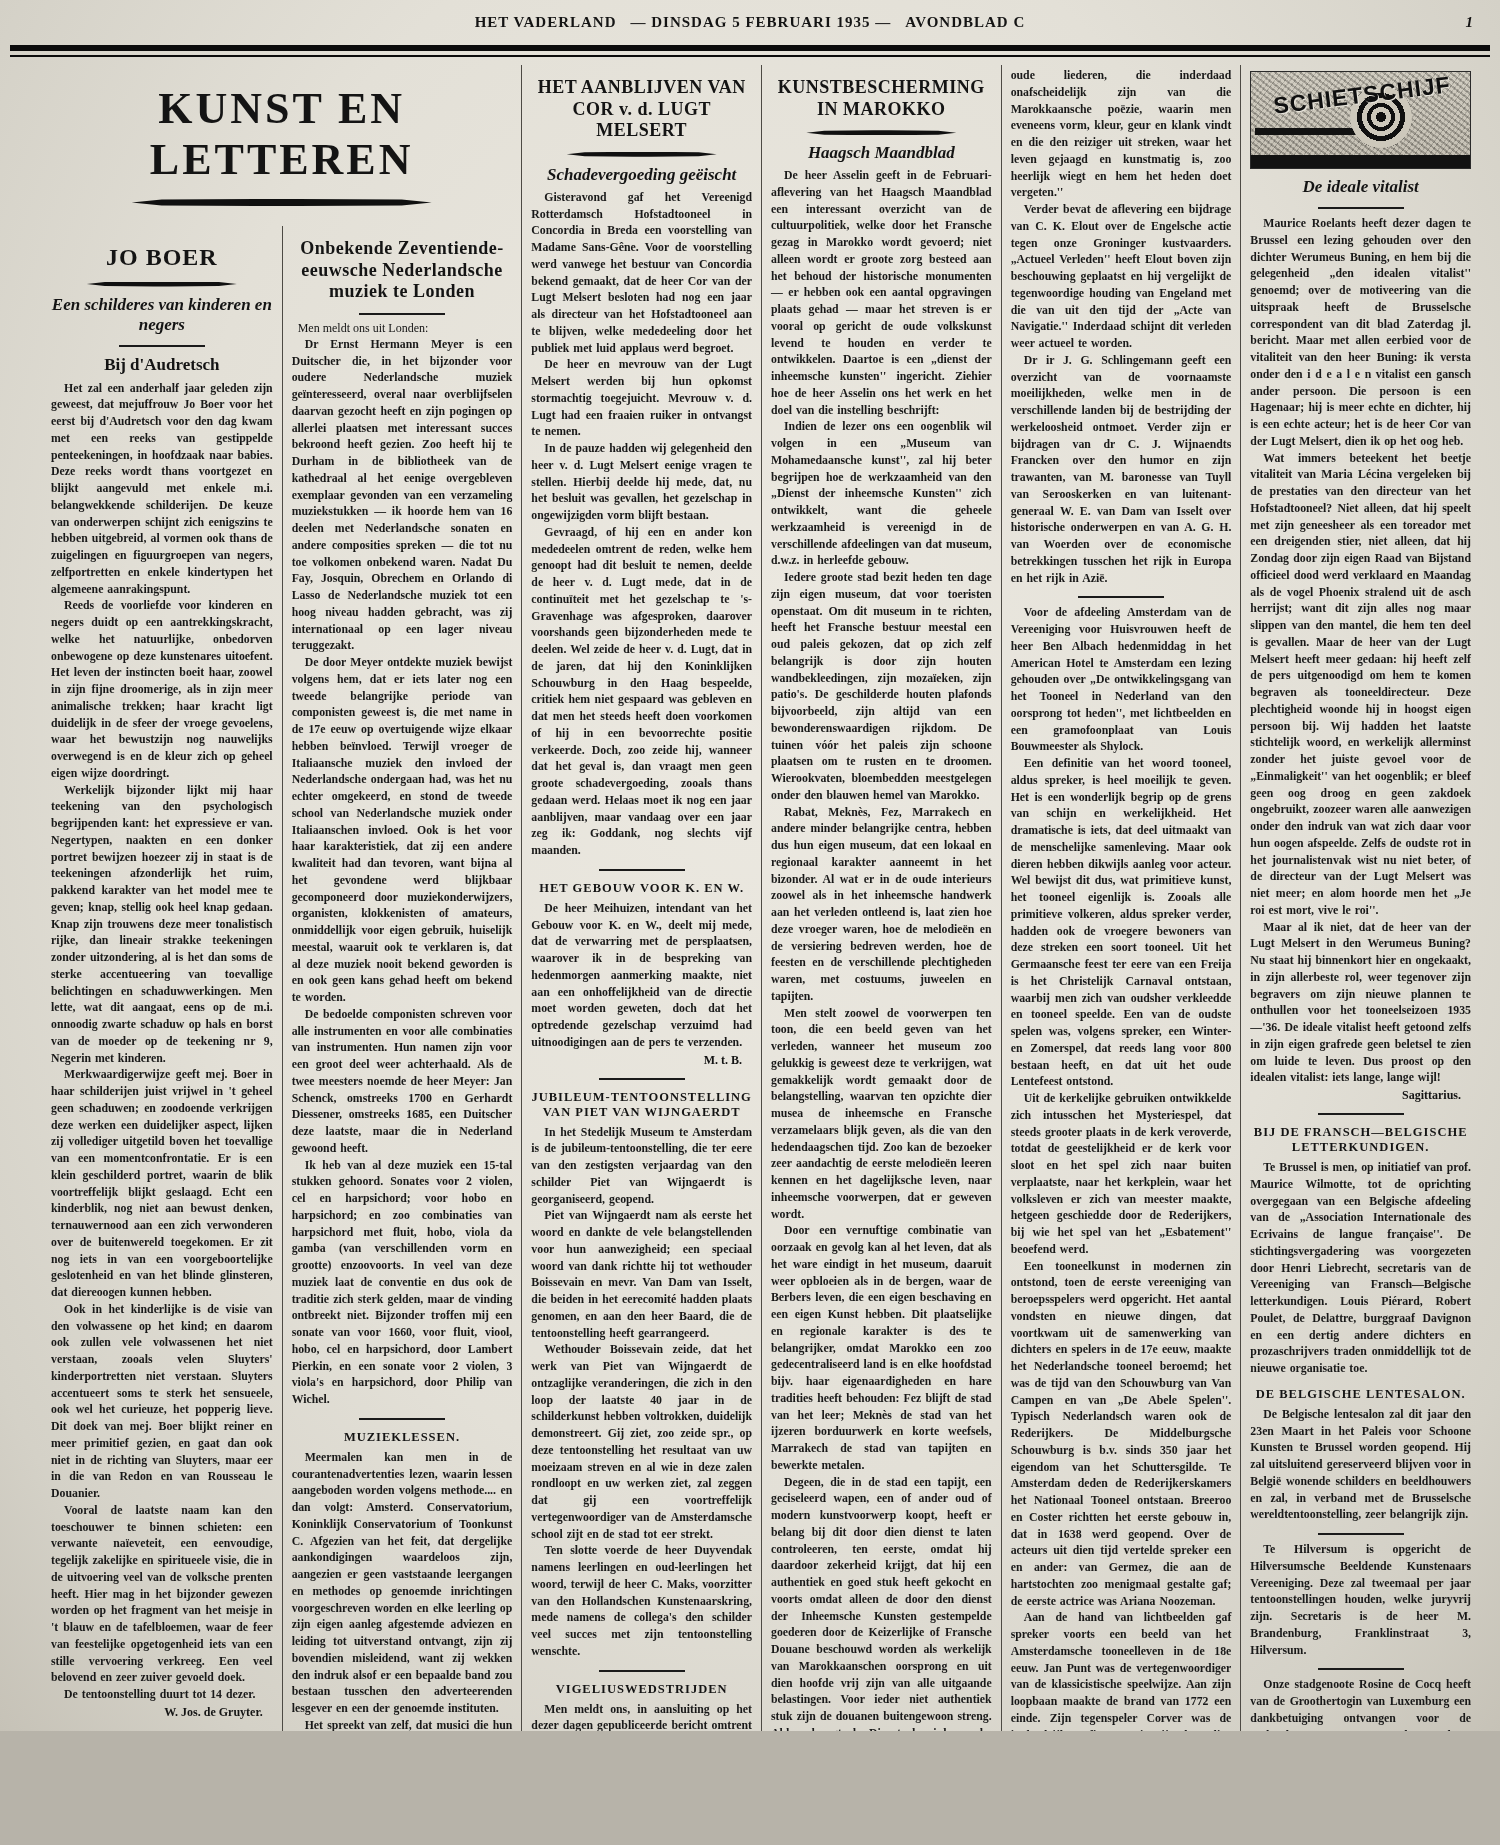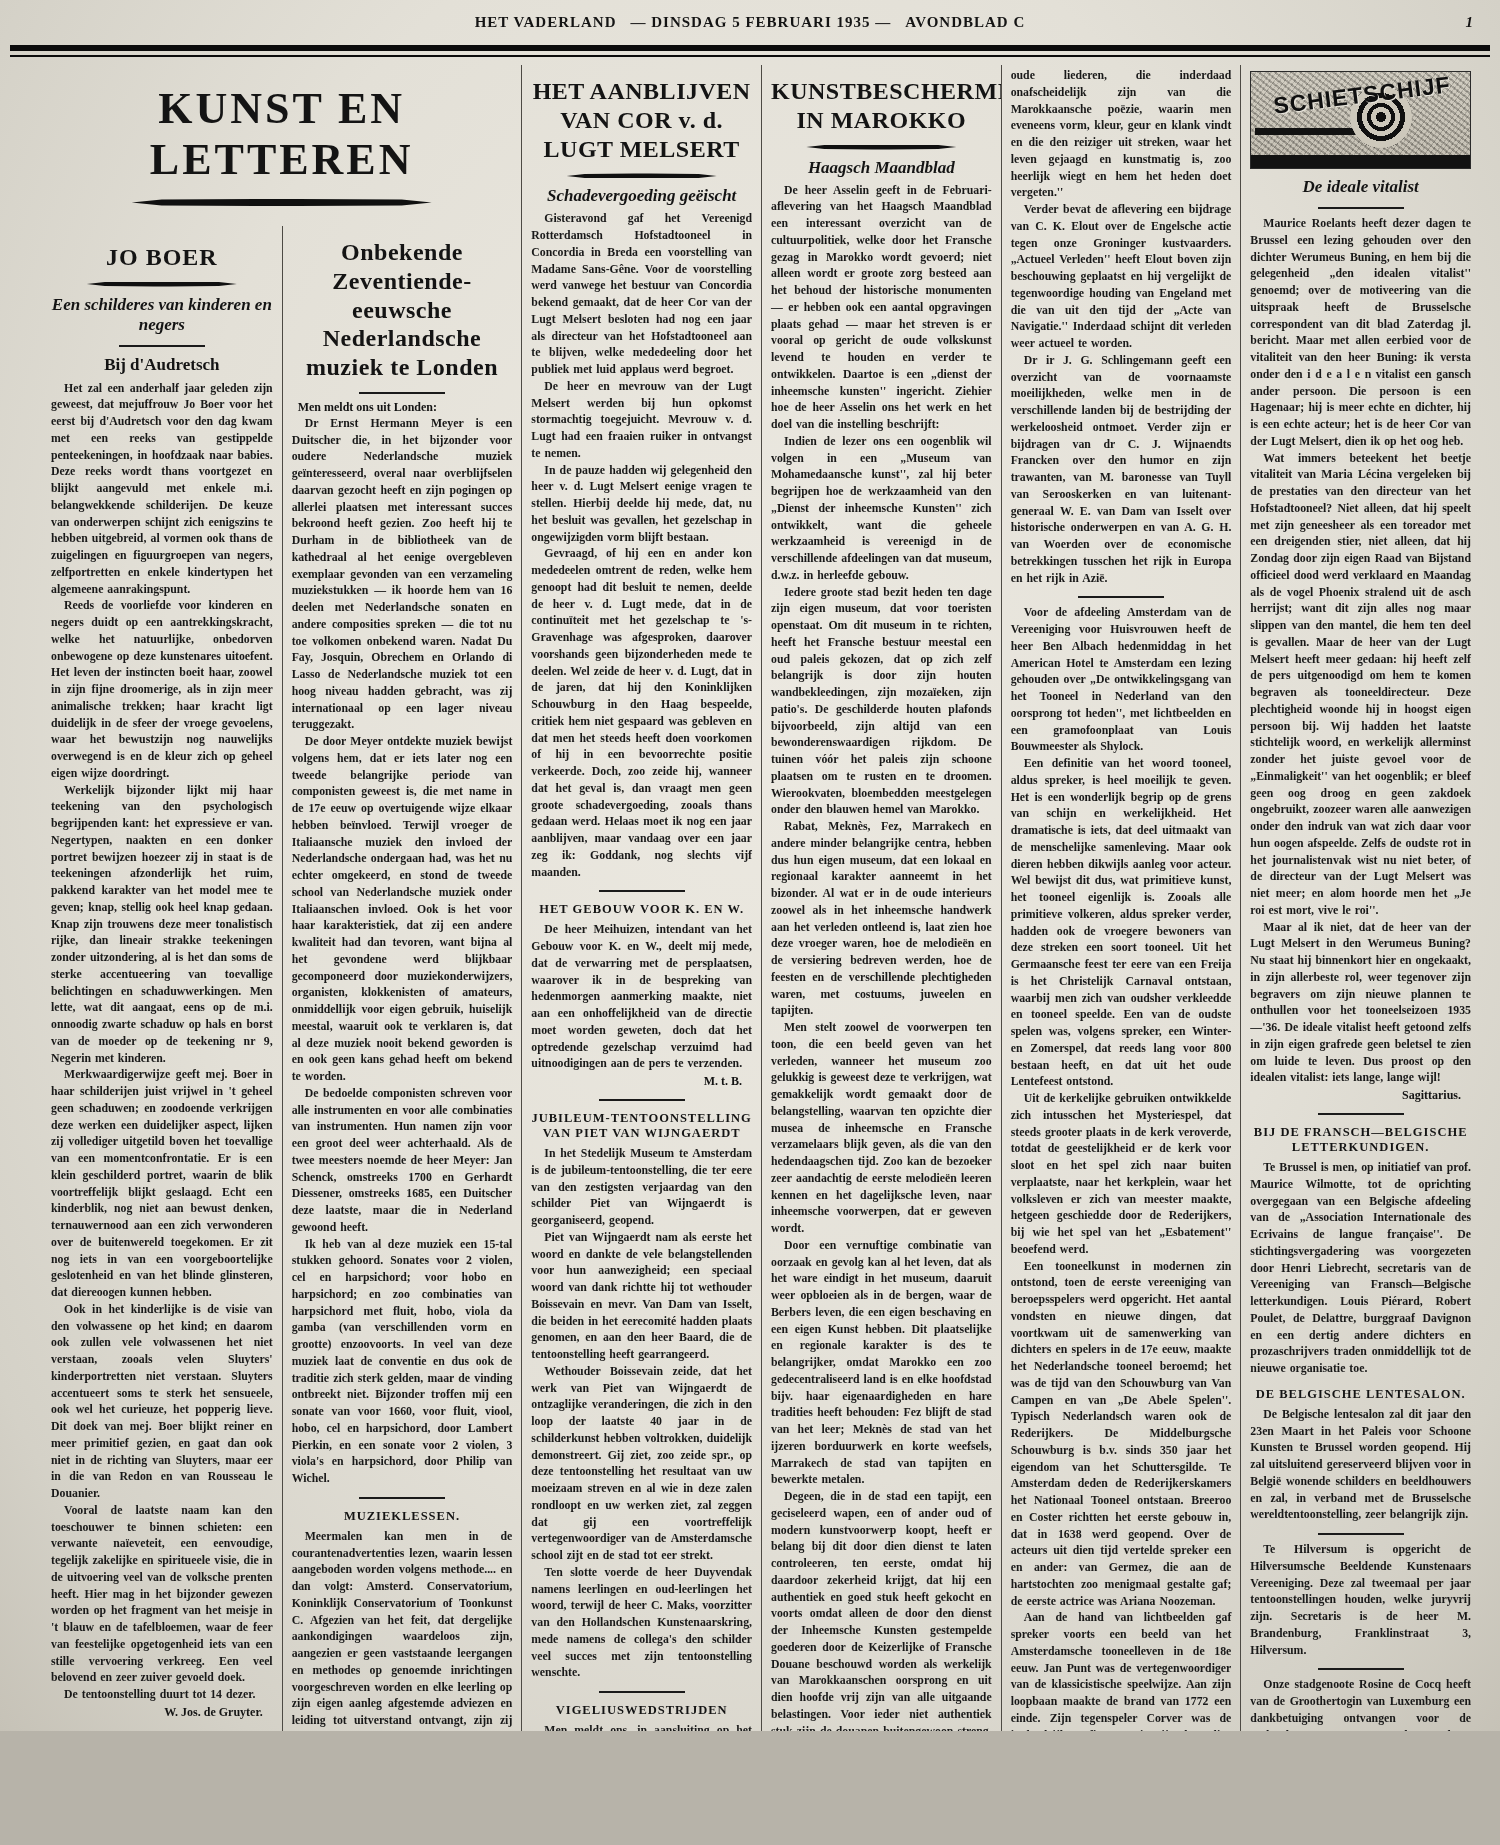--- a/index.html
+++ b/index.html
@@ -26,27 +26,27 @@
   .span2{grid-column:1 / span 2;display:flex;flex-direction:column;overflow:hidden;}
   .cols2{display:grid;grid-template-columns:1fr 1fr;flex:1;overflow:hidden;}
   .cols2 .col:first-child{border-left:none;}
   
   .banner{text-align:center;padding:18px 0 4px 0;}
   .banner h1{margin:0;font-size:44px;font-weight:bold;letter-spacing:3px;}
   .banner-rule{width:300px;height:7px;background:#101010;margin:14px auto 16px auto;
     clip-path:polygon(0 50%,10% 8%,45% 0,55% 0,90% 8%,100% 50%,90% 92%,55% 100%,45% 100%,10% 92%);}
   
   .head-lg{margin:16px 0 4px 0;text-align:center;font-size:24px;font-weight:bold;letter-spacing:1px;line-height:1.15;}
-  .head-md{margin:10px 0 4px 0;text-align:center;font-size:24px;font-weight:bold;line-height:1.2;letter-spacing:.5px;}
+  .head-md{margin:10px 0 4px 0;text-align:center;font-size:18px;font-weight:bold;line-height:1.2;letter-spacing:.5px;}
   .sub-italic{margin:8px 0 4px 0;text-align:center;font-size:17px;font-weight:bold;font-style:italic;}
   .kicker{margin:8px 0 5px 0;text-align:center;font-size:17px;font-weight:bold;}
   .subhead{margin:10px 0 4px 0;text-align:center;font-size:12.5px;font-weight:bold;letter-spacing:1px;text-transform:uppercase;}
   .para{margin:0;font-size:11.8px;line-height:1.42;text-align:justify;text-indent:13px;font-weight:bold;color:#191919;word-spacing:1px;}
   .para.noindent{text-indent:0;}
-  .lead{margin:2px 0 0 0;font-size:12px;font-weight:bold;text-indent:6px;}
+  .lead{margin:2px 0 0 0;font-size:12px;font-weight:normal;text-indent:6px;}
   .sig{margin:2px 0 0 0;font-size:12px;font-weight:bold;text-align:right;padding-right:10px;}
   .rule{width:86px;height:2px;background:#1a1a1a;margin:10px auto 6px auto;}
   .rule-fancy{width:150px;height:5px;background:#101010;margin:10px auto 6px auto;
     clip-path:polygon(0 50%,12% 10%,45% 0,55% 0,88% 10%,100% 50%,88% 90%,55% 100%,45% 100%,12% 90%);}
   
   .logo{position:relative;height:96px;margin:4px 0 8px 0;border:1px solid #2a2a2a;overflow:hidden;
     background:
       repeating-linear-gradient(37deg, rgba(20,20,20,.22) 0 2px, rgba(230,227,218,.2) 2px 5px),
       repeating-linear-gradient(-53deg, rgba(20,20,20,.18) 0 1px, rgba(214,210,200,.25) 1px 4px),
       linear-gradient(#c9c4b7,#b3ad9f);}

